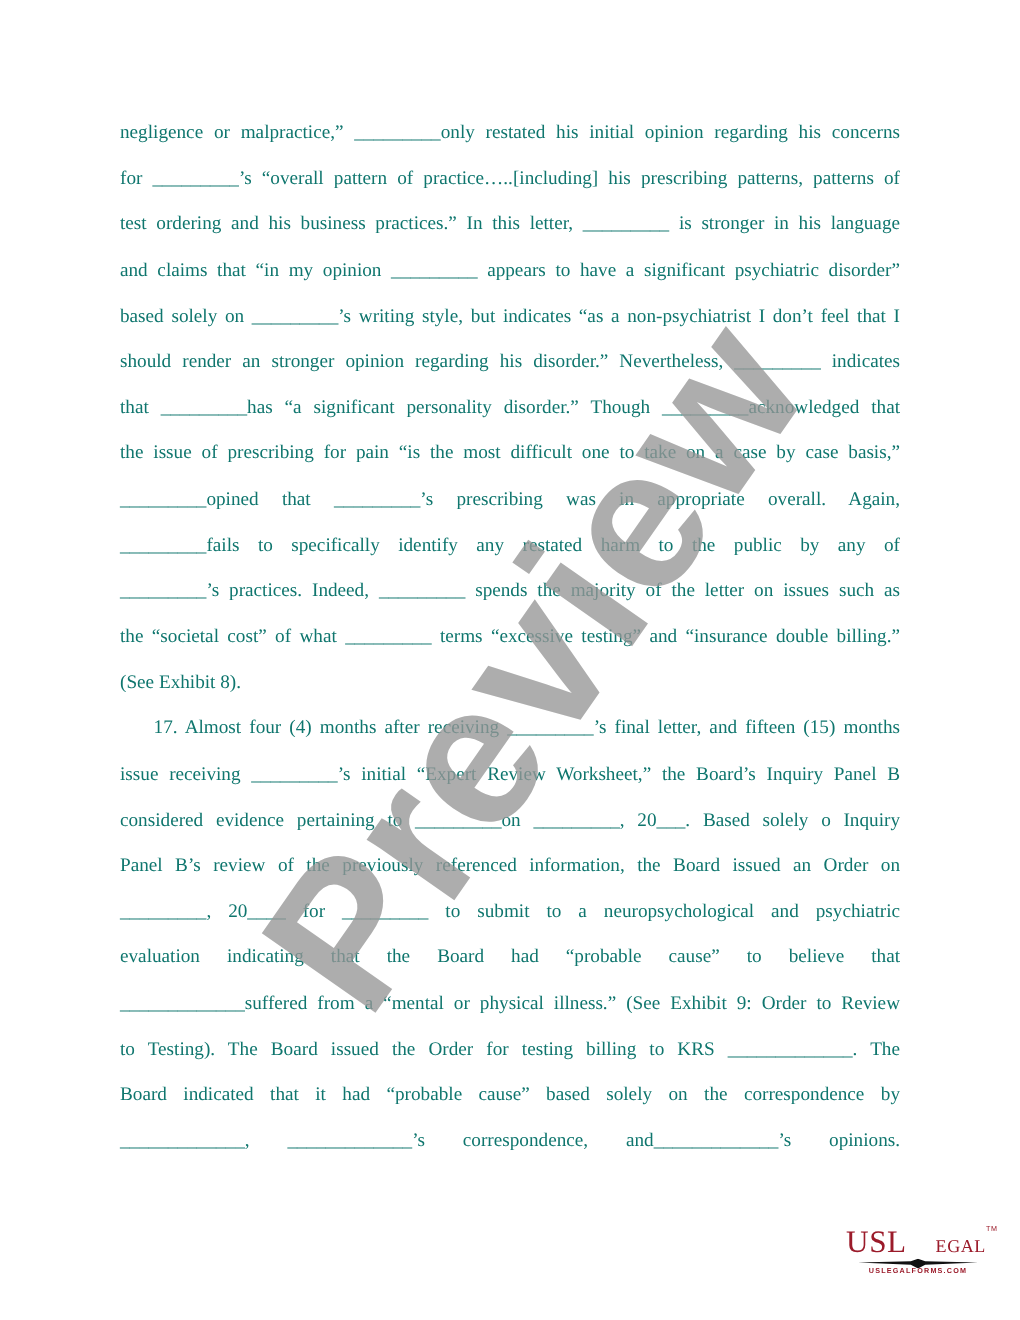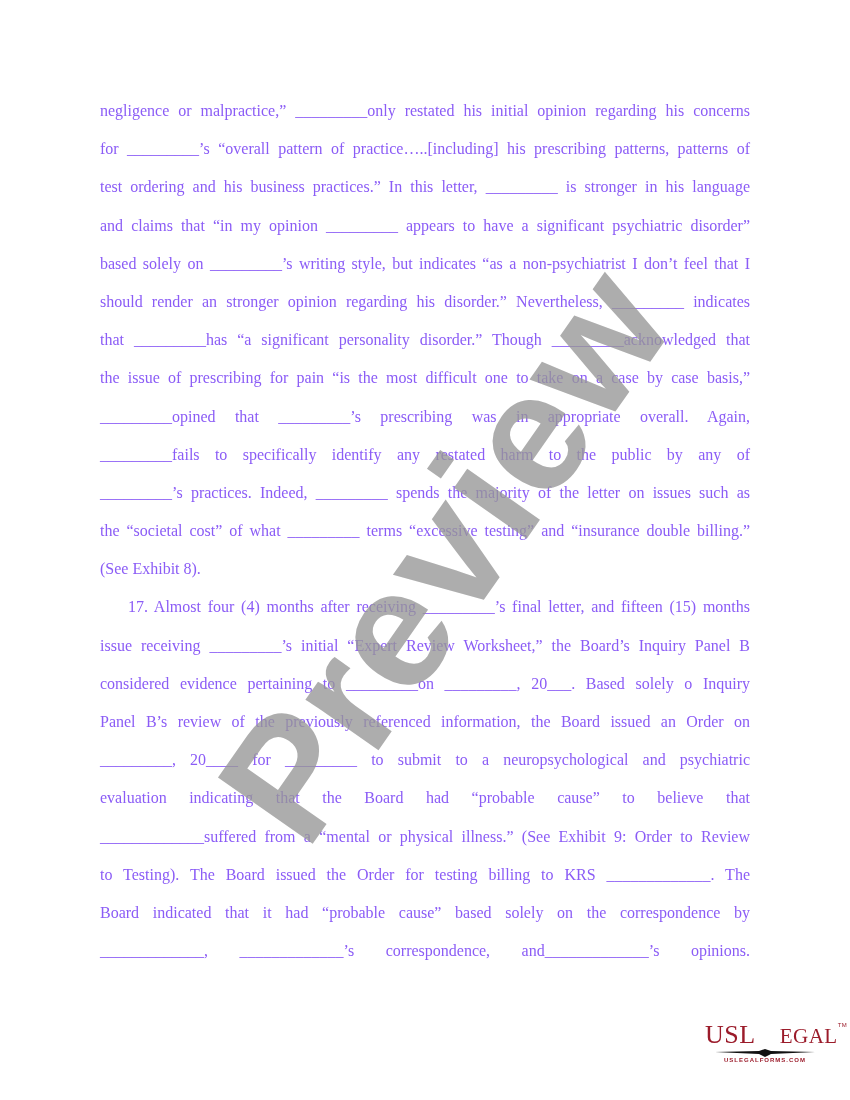--- a/index.html
+++ b/index.html
@@ -2,39 +2,39 @@
 <html><head>
   <meta charset="utf-8">
   <style>
     html, body { margin: 0; padding: 0; background: #ffffff; }
     body { width: 850px; height: 1100px; position: relative; overflow: hidden; }
     .page {
       position: absolute; left: 0; top: 0; width: 850px; height: 1100px; background: #ffffff;
     }
     .body-text {
       position: absolute; left: 100px; top: 96px; width: 650px;
-      font-family: "Liberation Serif", serif; font-size: 16px; color: #8b5cf6;
+      font-family: "Liberation Serif", serif; font-size: 16px; color: #0f766e;
     }
     .line {
       height: 38.2px; line-height: 30px; white-space: nowrap;
       text-align: justify; text-align-last: justify;
     }
     .line.last { text-align-last: left; }
     .line.indent { padding-left: 28px; }
     .watermark {
       position: absolute; left: 95px; top: 470px; width: 700px; text-align: center;
       font-family: "Liberation Sans", sans-serif; font-weight: bold; font-size: 168px;
       color: rgba(150,150,150,0.78); transform: rotate(-55deg); transform-origin: 50% 50%;
       letter-spacing: 2px; pointer-events: none; line-height: 1;
     }
     .logo { position: absolute; left: 705px; top: 1022px; width: 120px; text-align: center; }
     .logo-word {
       font-family: "Liberation Serif", serif; font-size: 26px; color: #9b1b2a; letter-spacing: 0.5px; line-height: 1;
     }
-    .logo-word .sm { font-size: 21px; margin-left: 24px; }
+    .logo-word .sm { font-size: 15px; margin-left: 24px; }
     .logo-tm { font-family: "Liberation Sans", sans-serif; font-size: 6px; color: #9b1b2a; vertical-align: top; }
     .logo-wing { display: block; margin: 1px auto 0; }
     .logo-url {
       font-family: "Liberation Sans", sans-serif; font-size: 6px; color: #9b1b2a; letter-spacing: 1px; font-weight: bold;
     }
   </style>
 </head>
 <body>
 
 <div class="page">

